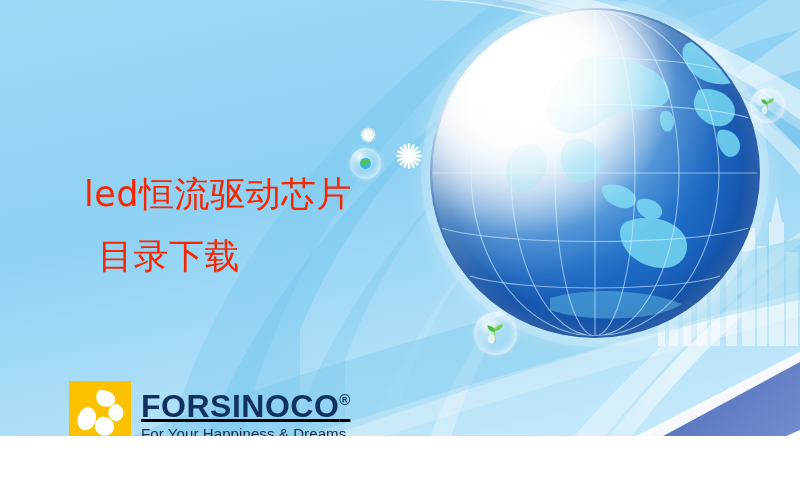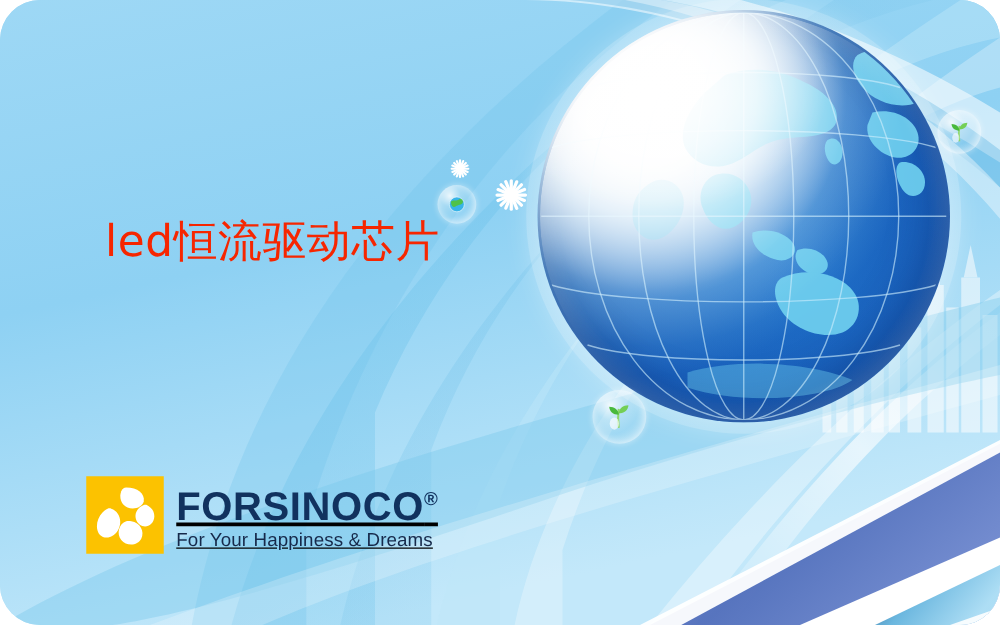--- a/index.html
+++ b/index.html
@@ -8,24 +8,23 @@
     padding: 0;
     background: #ffffff;
   }
   body {
     font-family: "Liberation Sans", sans-serif;
   }
 
   #banner {
     position: relative;
     width: 800px;
-    height: 500px;
+    height: 436px;
     overflow: hidden;
     background: linear-gradient(170deg, #9ed8f5 0%, #8fd2f3 35%, #a7ddf6 70%, #bfe6f9 100%);
-    border-radius: 32px;
   }
 
   
   .art { position: absolute; pointer-events: none; }
 
   #bg-svg {
     position: absolute;
     left: 0; top: 0;
     width: 800px; height: 500px;
   }
@@ -344,20 +343,21 @@
     <svg viewBox="0 0 24 24" style="position:absolute;left:6px;top:6px;width:23px;height:23px;">
       <path d="M12 20 C11.4 15 11.4 11 12 7" stroke="#8fd86a" stroke-width="1.4" fill="none"></path>
       <path d="M12 11 C8 11 5.5 8.5 5.5 5.5 C9 5.5 12 7.8 12 11 Z" fill="#49b93c"></path>
       <path d="M12 10 C16 10 18.6 7.4 18.6 4.4 C15 4.4 12 6.8 12 10 Z" fill="#74cf55"></path>
       <ellipse cx="9" cy="17" rx="3" ry="4" fill="#ffffff" opacity="0.6"></ellipse>
     </svg>
   </div>
 
   <div id="headline">
     <span class="l1">led恒流驱动芯片</span>
+    <span class="l2">目录下载</span>
   </div>
 
   <div id="logo">
     <div id="logo-mark">
       <svg viewBox="0 0 62 62" width="62" height="62">
         <g fill="#ffffff">
           <path d="M32 9 C41 9 47 14 46 20 C45 25 38 27 33 25 C28 23 26 17 28 12 C29 10 30 9 32 9 Z"></path>
           <path d="M50 24 C55 27 56 34 52 38 C48 42 42 40 40 35 C38 30 41 25 46 23 C47.5 22.5 49 23 50 24 Z"></path>
           <path d="M20 26 C26 28 29 35 26 42 C23 49 15 51 11 47 C7 43 8 34 13 29 C15.5 26.5 18 25 20 26 Z"></path>
           <path d="M36 36 C43 37 47 44 44 50 C41 56 32 56 28 51 C24 46 26 38 32 36 C33.5 35.5 35 35.8 36 36 Z"></path>

